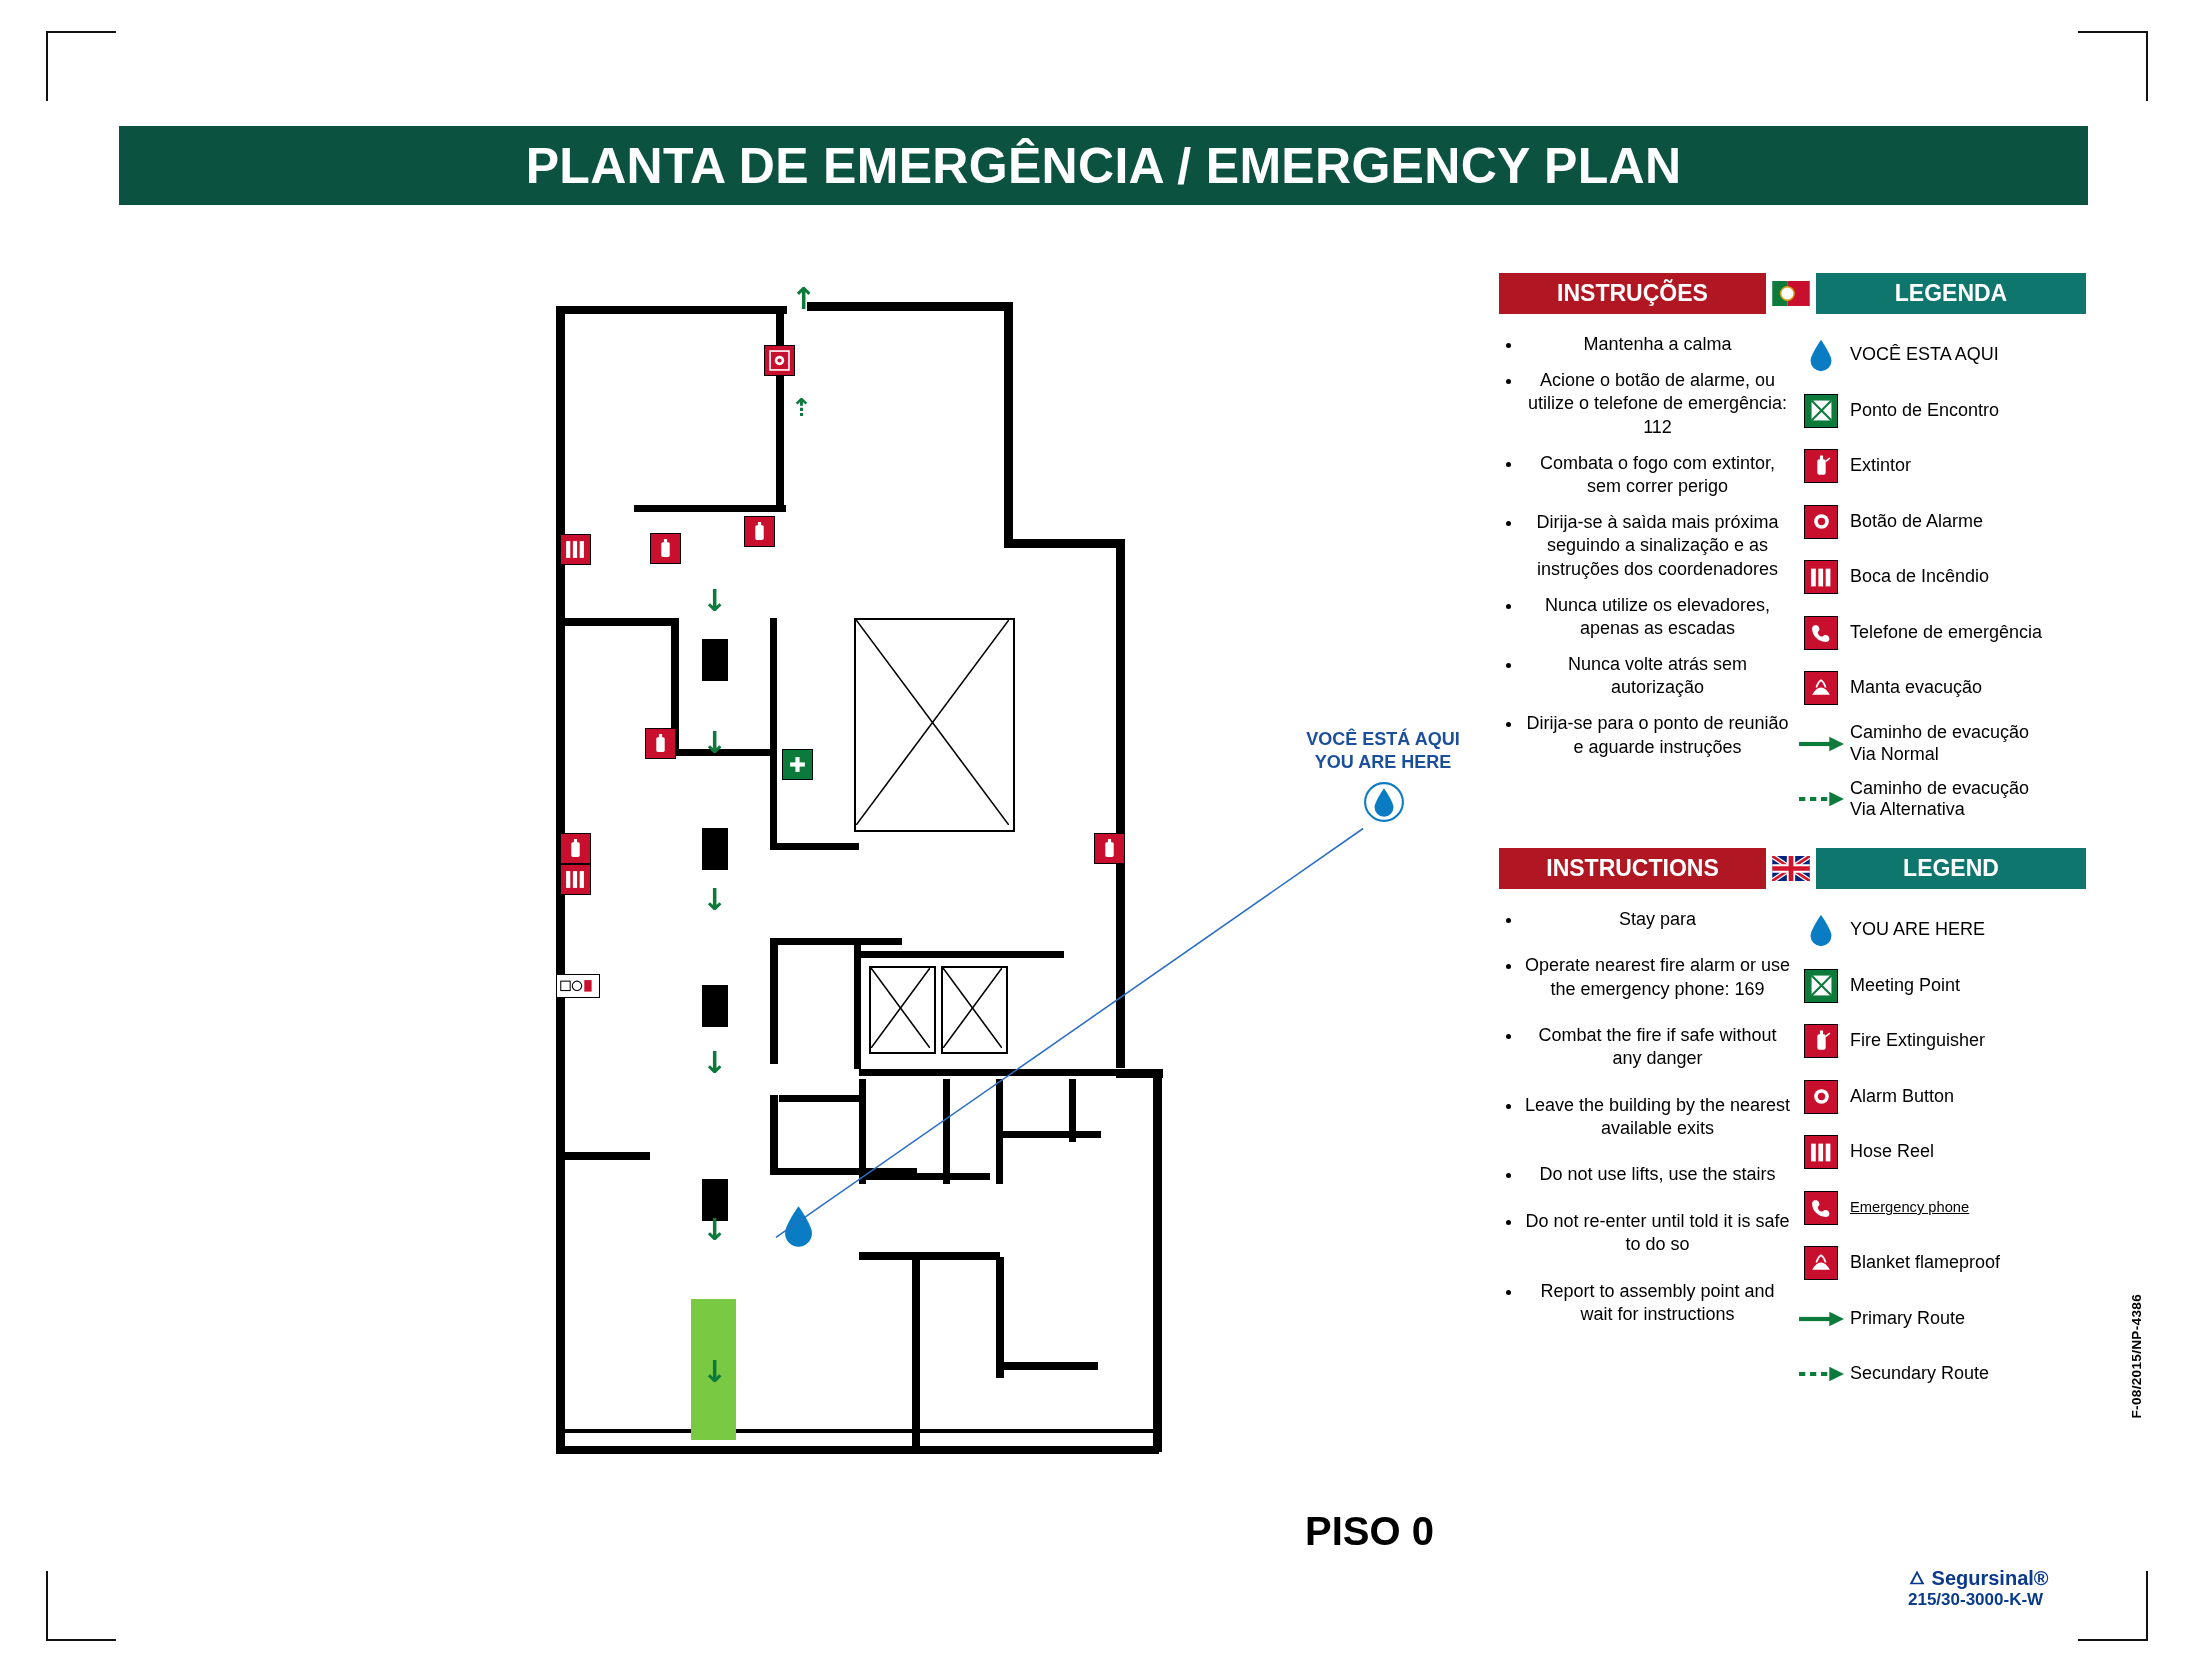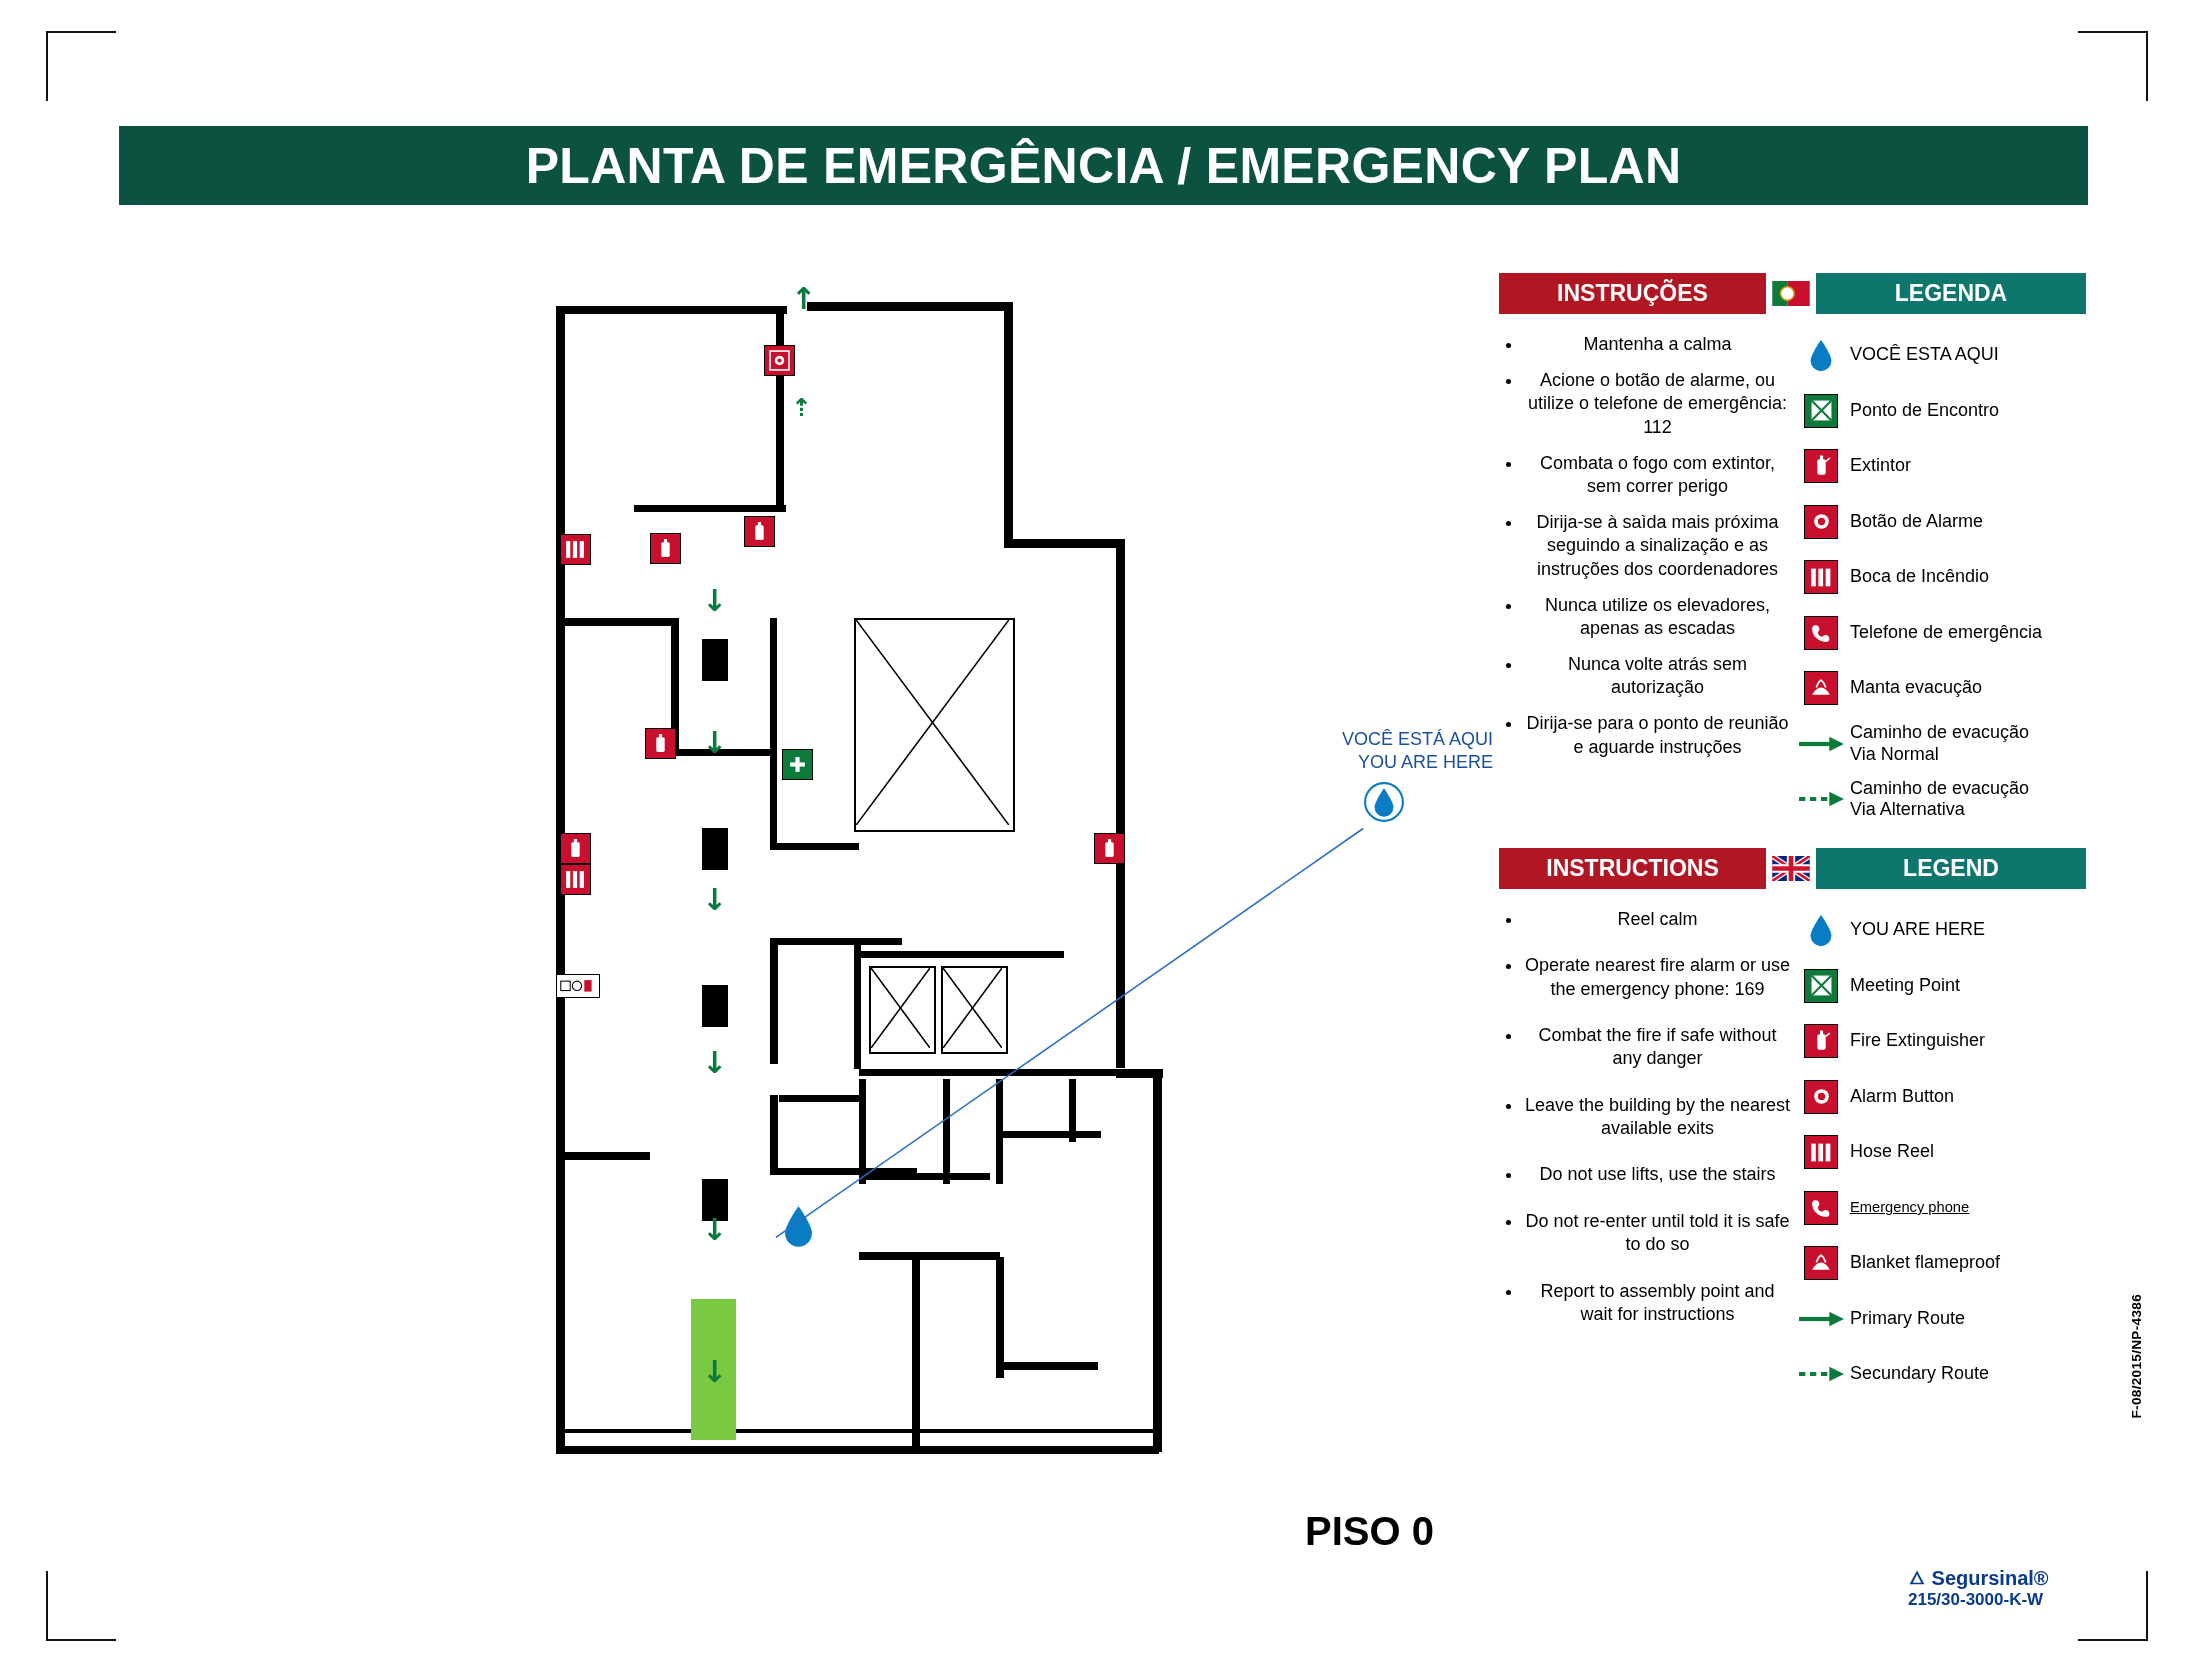--- a/index.html
+++ b/index.html
@@ -28,21 +28,21 @@
   .sym.red{background:#c8102e;border:1px solid #000;}
   .sym.white{background:#fff;border:1px solid #000;}
   .sym.green{background:#0b7a3b;border:1px solid #000;}
 
   .elev{position:absolute;border:2.1px solid #000;background:#fff;}
   .elev svg{display:block;}
 
   .greenzone{position:absolute;background:#7ac943;}
 
   .drop{position:absolute;}
-  .youare{position:absolute;text-align:right;color:#1b4f9c;font-size:18px;line-height:1.25;}
+  .youare{position:absolute;text-align:center;color:#1b4f9c;font-size:18px;line-height:1.25;font-weight:bold;}
 
   .piso{position:absolute;left:1305px;top:1509px;font-size:40px;font-weight:bold;}
 
   
   .panel{position:absolute;left:1499px;top:273px;width:587px;}
   .sechead{display:flex;height:41px;align-items:stretch;margin-bottom:5.2px;}
   .sechead .left{background:#b01722;color:#fff;flex:0 0 267px;display:flex;align-items:center;justify-content:center;font-size:23px;font-weight:bold;}
   .sechead .flag{flex:0 0 50px;background:#fff;display:flex;align-items:center;justify-content:center;}
   .sechead .right{background:#0f766e;color:#fff;flex:1;display:flex;align-items:center;justify-content:center;font-size:23px;font-weight:bold;}
 
@@ -381,21 +381,21 @@
           <path d="M36,0 V48 M0,24 H72" stroke="#fff" stroke-width="16"></path>
           <path d="M36,0 V48 M0,24 H72" stroke="#cf142b" stroke-width="9"></path>
         </svg>
       </div>
       <div class="right">LEGEND</div>
     </div>
 
     <div class="cols">
       <div class="instr">
         <ul style="line-height:1.35">
-          <li style="margin-bottom:23px">Reel calm</li>
+          <li style="margin-bottom:23px">Stay para</li>
           <li style="margin-bottom:23px">Operate nearest fire alarm or use the emergency phone: 169</li>
           <li style="margin-bottom:23px">Combat the fire if safe without any danger</li>
           <li style="margin-bottom:23px">Leave the building by the nearest available exits</li>
           <li style="margin-bottom:23px">Do not use lifts, use the stairs</li>
           <li style="margin-bottom:23px">Do not re-enter until told it is safe to do so</li>
           <li>Report to assembly point and wait for instructions</li>
         </ul>
       </div>
 
       <div class="legend">

